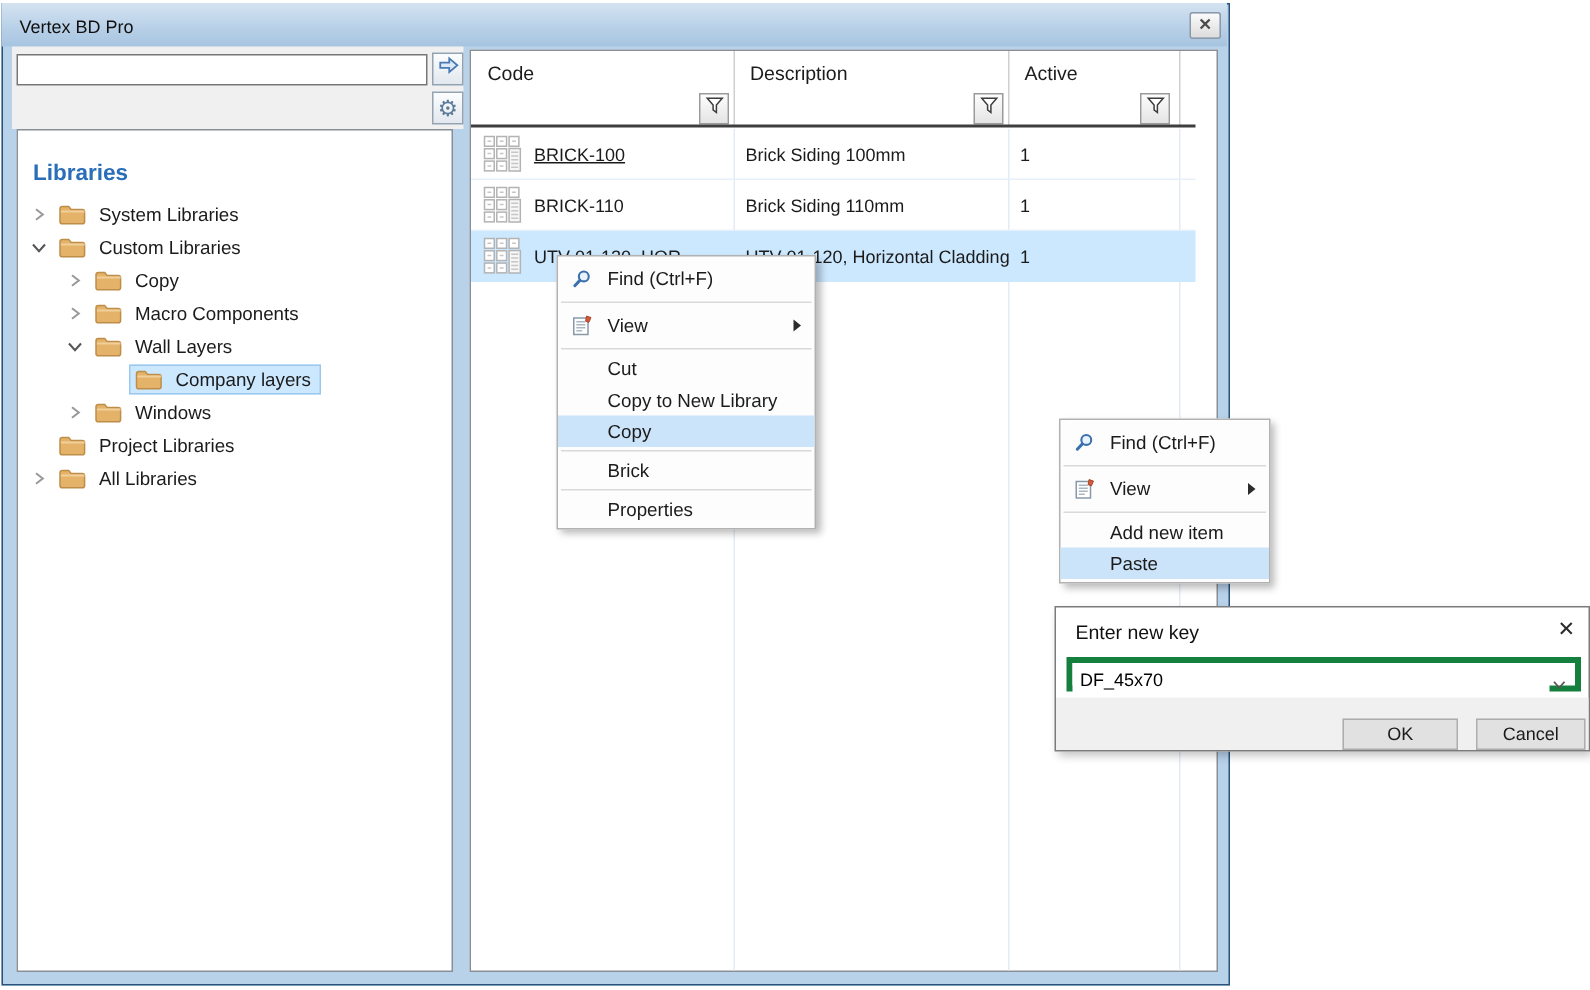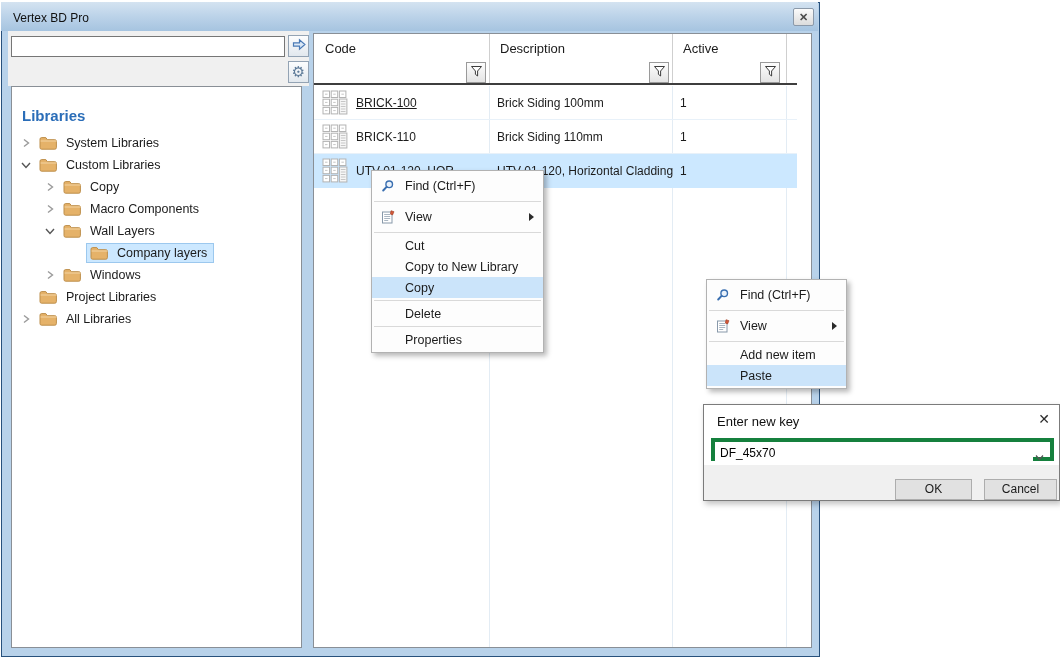--- a/index.html
+++ b/index.html
@@ -341,21 +341,21 @@
     <span>Cut</span>
   </div>
   <div class="mi h21">
     <span>Copy to New Library</span>
   </div>
   <div class="mi h21 hl">
     <span>Copy</span>
   </div>
   <div class="msep"></div>
   <div class="mi h21">
-    <span>Delete</span>
+    <span>Brick</span>
   </div>
   <div class="msep"></div>
   <div class="mi h21">
     <span>Properties</span>
   </div>
 </div>
 
 <div id="ctx-menu-2" class="cmenu">
   <div class="mi h26">
     <span class="mi-icon-slot">

